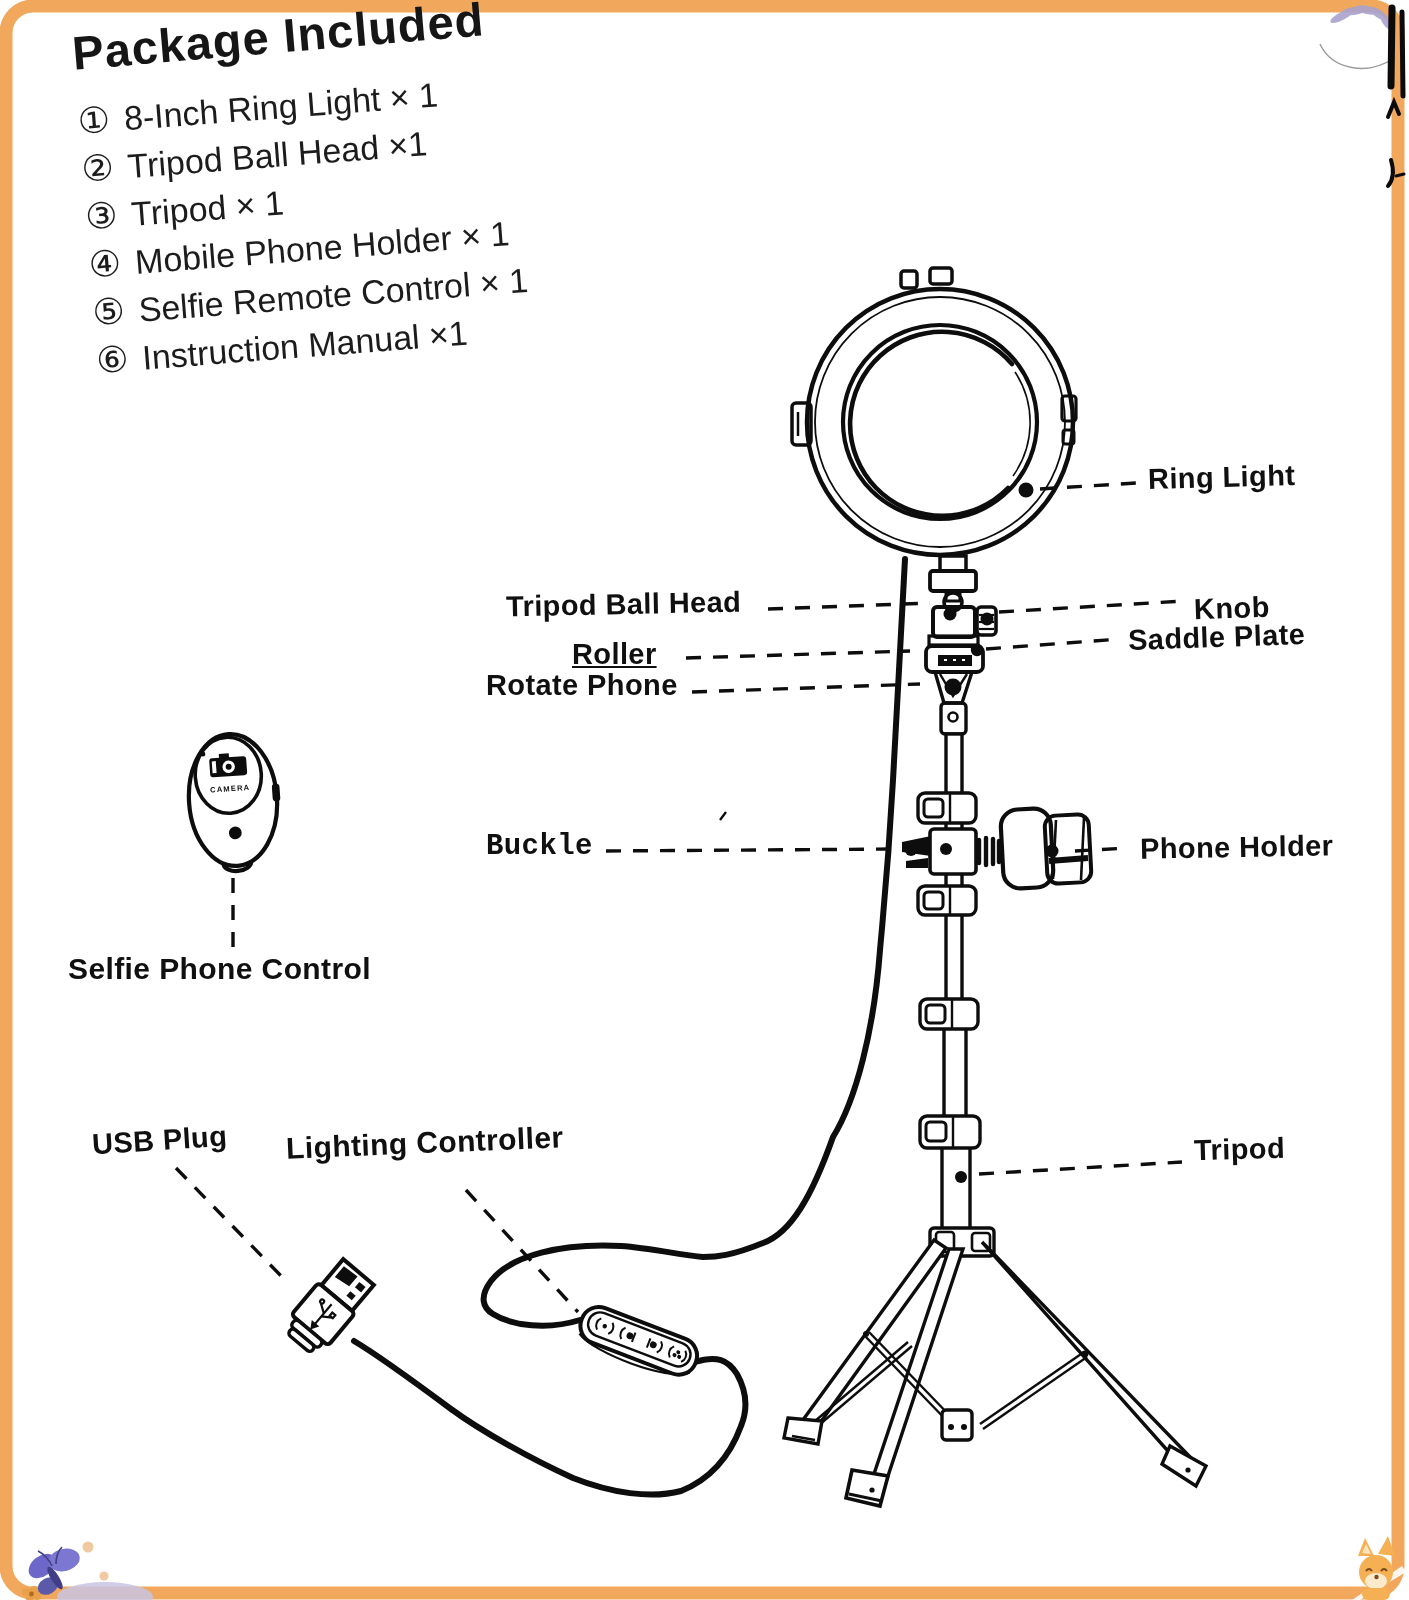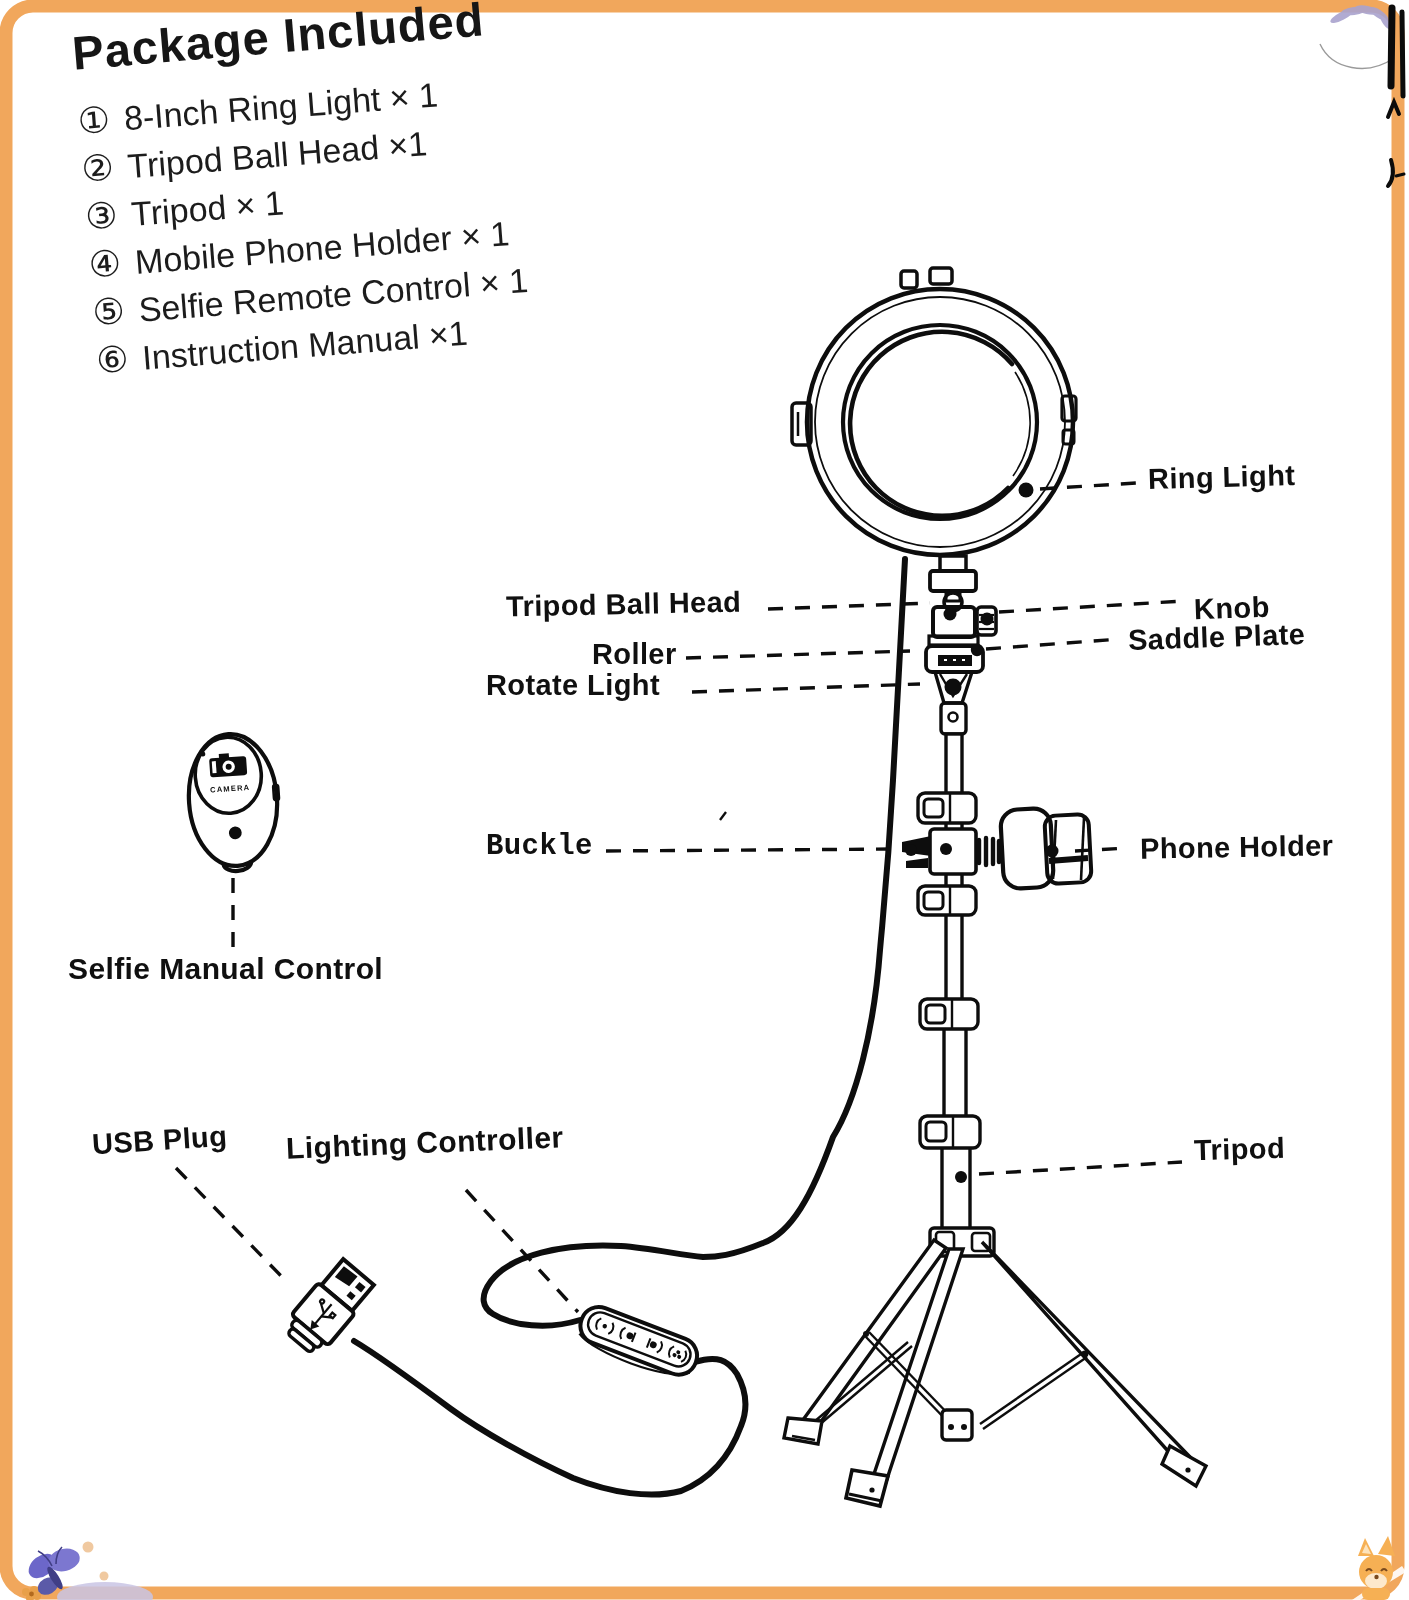--- a/index.html
+++ b/index.html
@@ -20,21 +20,21 @@
   .pkg-line{height:48px;line-height:48px;}
   .pkg-num{display:inline-block;margin-right:14px;font-size:36px;}
   .callout{
     position:absolute;font-size:29px;font-weight:bold;color:#101010;white-space:nowrap;
     letter-spacing:0.4px;
   }
   .cl-ring-light{left:1148px;top:461px;transform:rotate(-1.6deg);}
   .cl-knob{left:1194px;top:592px;transform:rotate(-2deg);}
   .cl-saddle-plate{left:1128px;top:621px;transform:rotate(-2deg);}
   .cl-tripod-ball-head{left:506px;top:588px;transform:rotate(-1.2deg);}
-  .cl-roller{left:592px;top:638px;}
+  .cl-roller{left:572px;top:638px;text-decoration:underline;}
   .cl-rotate-knob{left:486px;top:669px;}
   .cl-buckle{left:486px;top:830px;font-family:Liberation Mono, monospace;}
   .cl-phone-holder{left:1140px;top:831px;transform:rotate(-1deg);}
   .cl-selfie-remote{left:68px;top:952px;font-size:30px;}
   .cl-usb-plug{left:92px;top:1124px;transform:rotate(-3.6deg);}
   .cl-lighting-controller{left:286px;top:1126px;transform:rotate(-2.4deg);font-size:30px;}
   .cl-tripod{left:1194px;top:1133px;transform:rotate(-1.6deg);}
 </style>
 </head>
 <body>
@@ -345,21 +345,21 @@
     <div class="pkg-line">
       <span class="pkg-num">⑥</span><span>Instruction Manual ×1</span>
     </div>
   </div>
 
   <div class="callout cl-ring-light">Ring Light</div>
   <div class="callout cl-knob">Knob</div>
   <div class="callout cl-saddle-plate">Saddle Plate</div>
   <div class="callout cl-tripod-ball-head">Tripod Ball Head</div>
   <div class="callout cl-roller">Roller</div>
-  <div class="callout cl-rotate-knob">Rotate Light</div>
+  <div class="callout cl-rotate-knob">Rotate Phone</div>
   <div class="callout cl-buckle">Buckle</div>
   <div class="callout cl-phone-holder">Phone Holder</div>
-  <div class="callout cl-selfie-remote">Selfie Manual Control</div>
+  <div class="callout cl-selfie-remote">Selfie Phone Control</div>
   <div class="callout cl-usb-plug">USB Plug</div>
   <div class="callout cl-lighting-controller">Lighting Controller</div>
   <div class="callout cl-tripod">Tripod</div>
 
 </div>
 
 </body></html>

